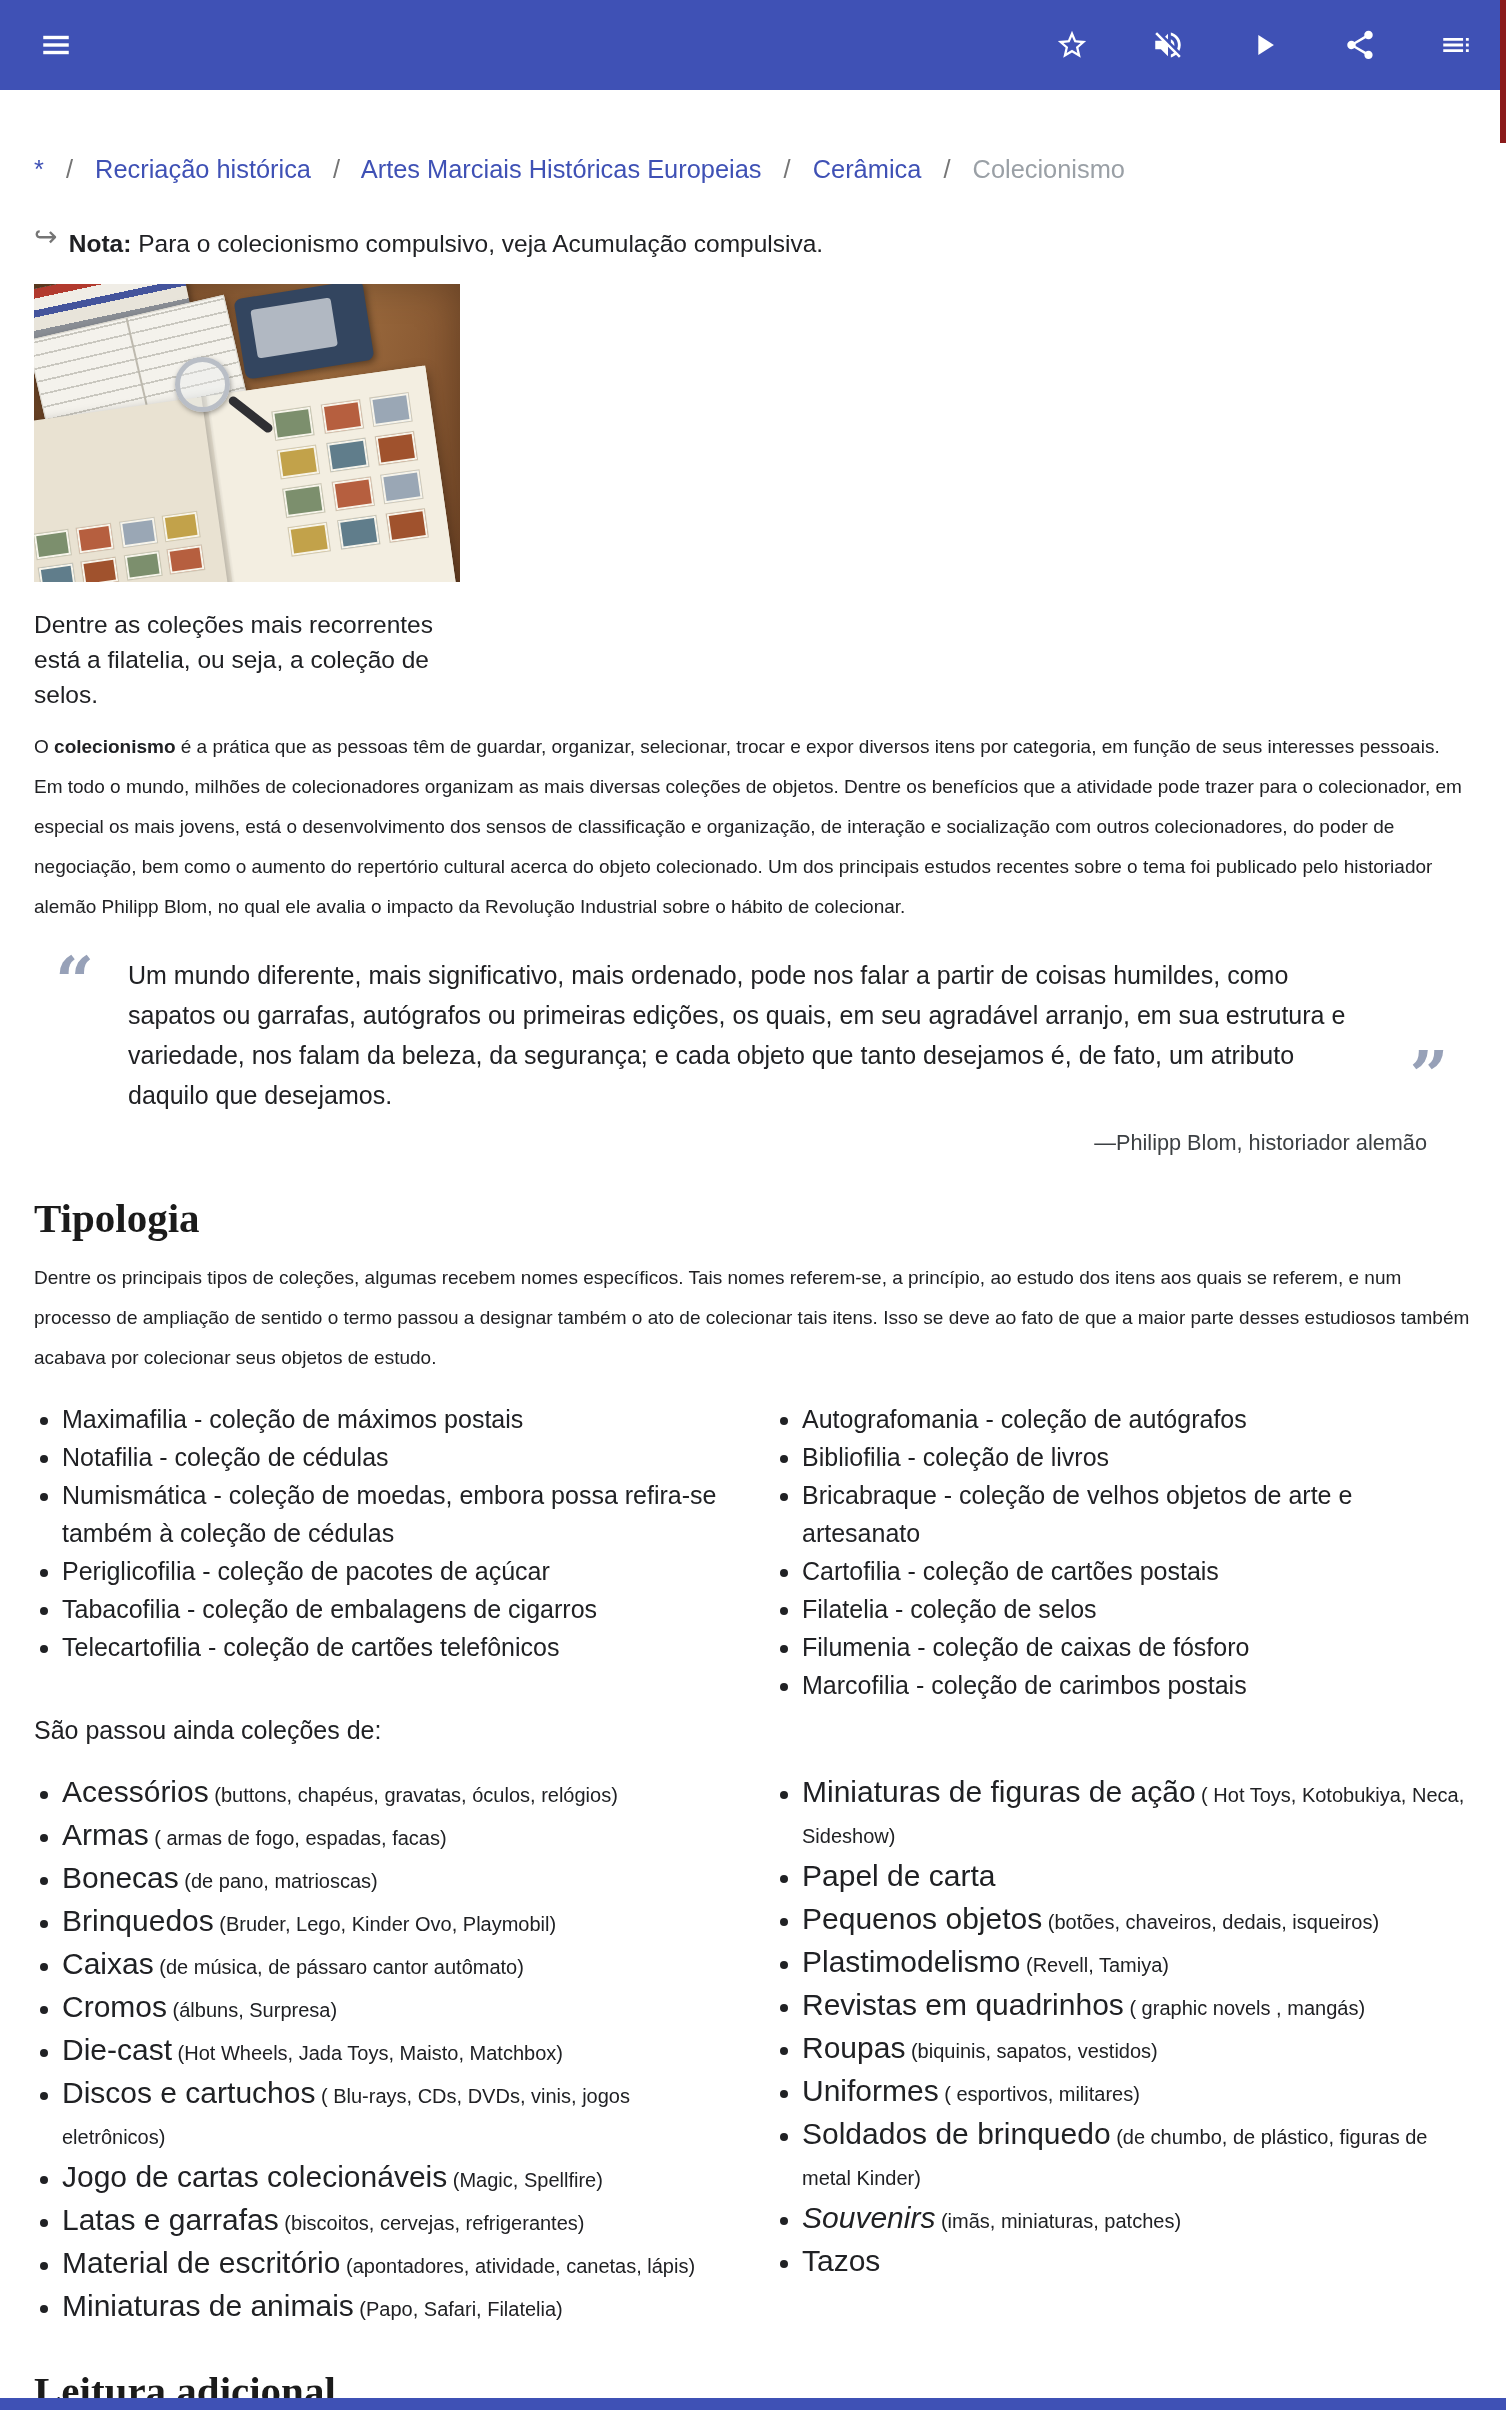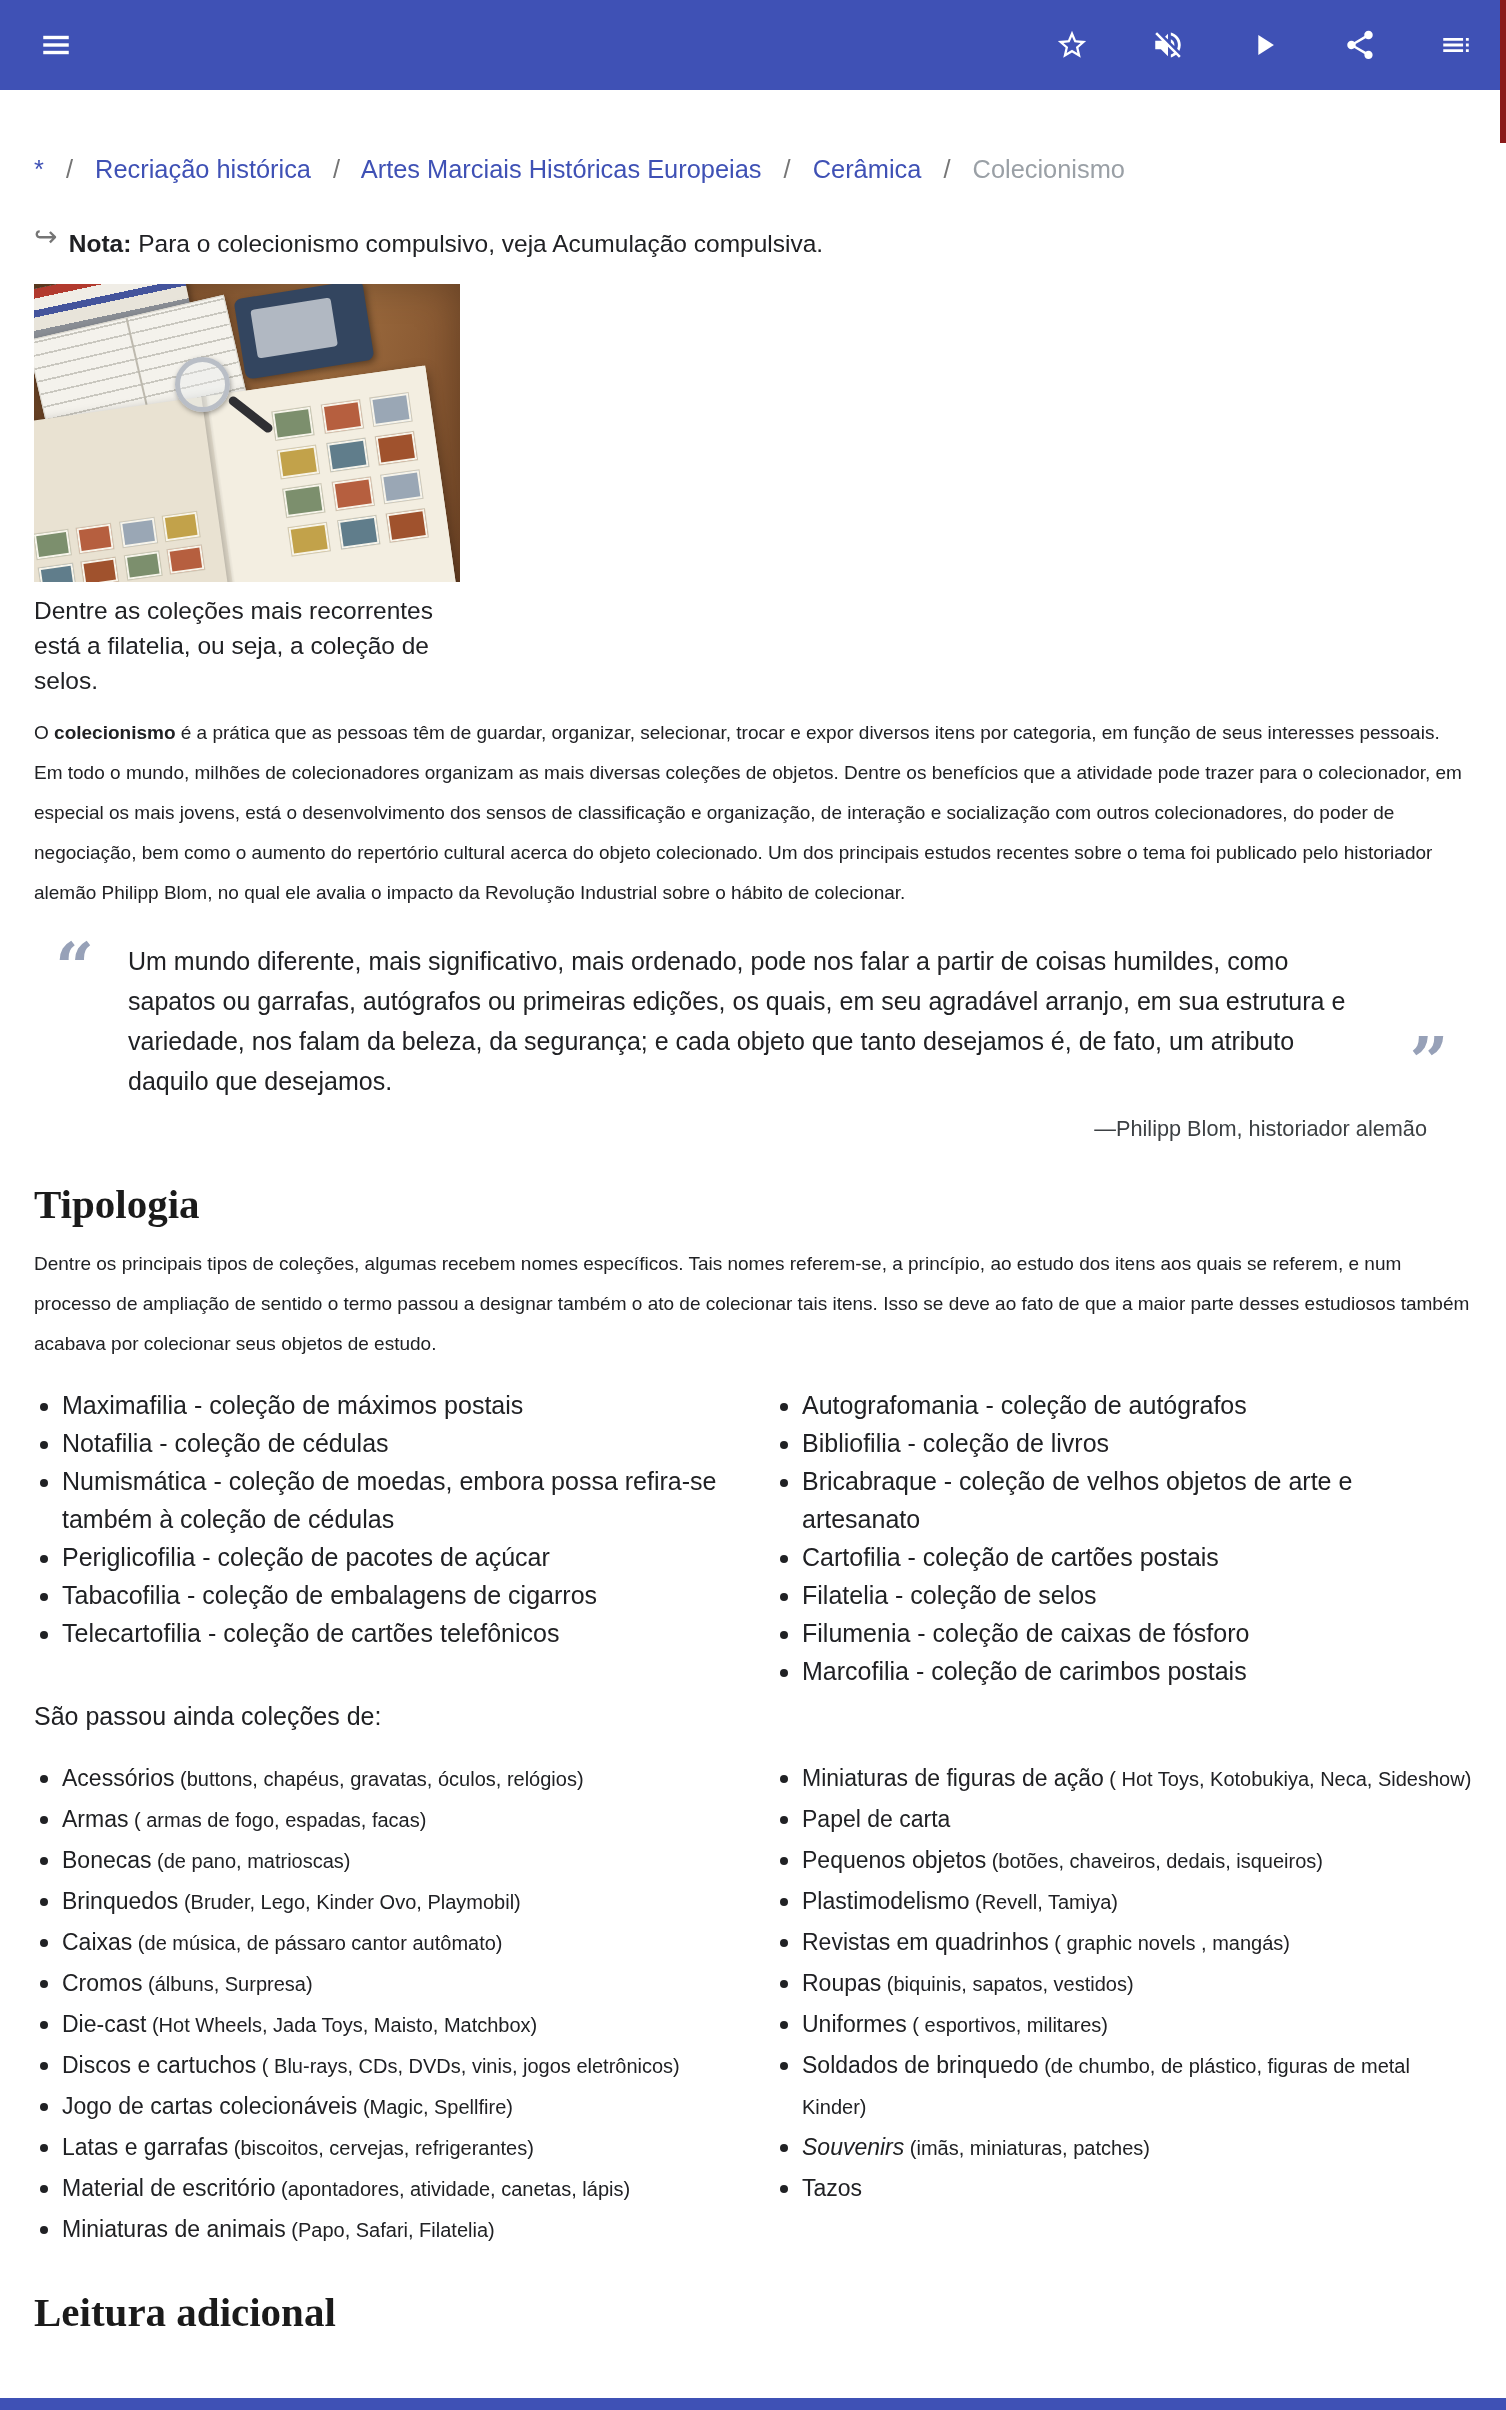--- a/index.html
+++ b/index.html
@@ -40,42 +40,42 @@
   .album .fold { position:absolute; left:49%; top:0; width:7.5px; height:100%; background:linear-gradient(90deg,rgba(0,0,0,.18),rgba(0,0,0,0)); }
   .album .page-right { position:absolute; right:0; top:0; width:50%; height:100%; background:#f3eee1; }
   .stamps { position:absolute; display:grid; grid-template-columns:repeat(3,38px); gap:11.3px; }
   .stamps.right-page { right:21px; top:24.5px; }
   .stamps.left-page { left:32px; top:113px; grid-template-columns:repeat(4,34px); gap:9.4px; }
   .stamp { width:38px; height:28px; border:2.8px solid #f7f4ea; box-shadow:0 0 0 0.9px #cfc8b6; }
   .stamps.left-page .stamp { width:34px; height:24.5px; }
   .stamp:nth-child(6n+1){ background:#7c8f6d; } .stamp:nth-child(6n+2){ background:#b65f3f; }
   .stamp:nth-child(6n+3){ background:#9aa7b5; } .stamp:nth-child(6n+4){ background:#c2a24a; }
   .stamp:nth-child(6n+5){ background:#607d8b; } .stamp:nth-child(6n+6){ background:#a0522d; }
-  .figure-caption { margin-top:11px; font-size:24.5px; line-height:35px; color:#202124; }
+  .figure-caption { margin-top:25px; font-size:24.5px; line-height:35px; color:#202124; }
 
   
   .para { margin:15px 34px 0 34px; font-size:19px; line-height:40px; color:#202124; }
   .para b { font-weight:700; }
 
   
   .quote-block { position:relative; margin:28px 34px 0 34px; padding:0 122px 0 94px; }
   .quote-mark { position:absolute; font-family:"DejaVu Serif","Liberation Serif",serif; font-weight:700; font-size:68px; color:#97A1B8; line-height:1; }
   .quote-open { left:21px; top:-7.5px; }
   .quote-close { right:24.5px; bottom:5.6px; }
   .quote-text { font-size:25px; line-height:40px; color:#202124; }
   .quote-attrib { margin:15px 80px 0 34px; text-align:right; font-size:21.7px; color:#3c4043; }
 
   
   h2.section-title { font-family:"Liberation Serif","DejaVu Serif",serif; font-size:41px; font-weight:700; color:#1b1b1b; margin:38px 34px 0 34px; line-height:49px; }
 
   .cols { display:grid; grid-template-columns:1fr 1fr; column-gap:41px; margin:22.6px 34px 0 34px; }
   ul.plain { margin:0; padding-left:28px; }
   ul.plain li { font-size:25px; line-height:38px; color:#202124; }
   ul.items li { line-height:39px; }
-  .term { font-size:23px; }
+  .term { font-size:30px; }
   .term.it { font-style:italic; }
   .detail { font-size:20px; }
 
   .more-intro { margin:5.6px 34px 0 34px; font-size:25px; line-height:40px; }
 
   .bottom-bar { position:absolute; left:0; right:0; bottom:0; height:13px; background:#3F51B5; }
 </style>
 </head>
 <body>
 

